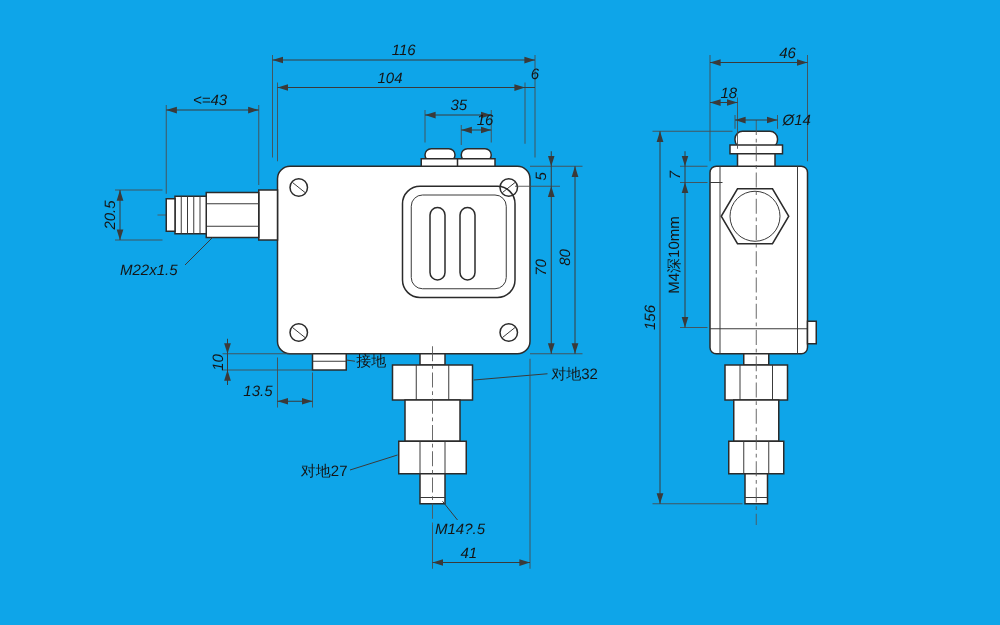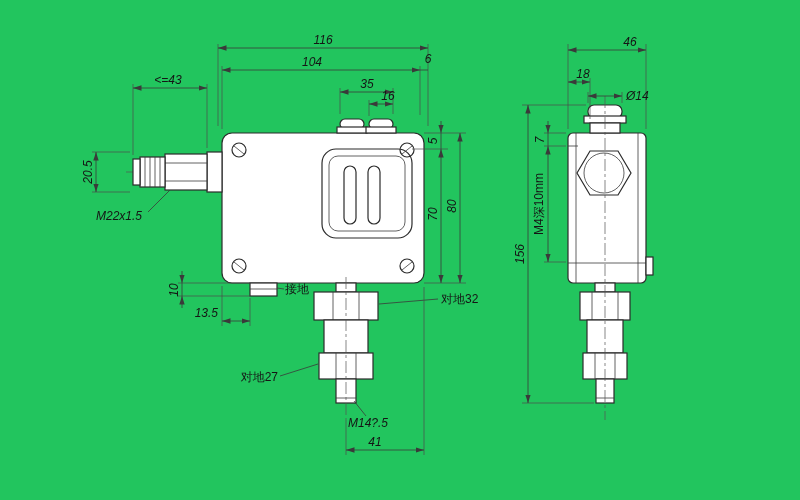--- a/index.html
+++ b/index.html
@@ -1,16 +1,16 @@
 <!DOCTYPE html>
 <html><head>
 <meta charset="utf-8">
 <style>
   html,body{margin:0;padding:0;background:#ffffff;}
-  #stage{position:relative;width:800px;height:500px;background:#22c55e;overflow:hidden;
+  #stage{position:relative;width:800px;height:500px;background:#0ea5e9;overflow:hidden;
          font-family:"Liberation Sans",sans-serif;}
   svg{position:absolute;left:0;top:0;}
   .outline{stroke:#2b2b2b;stroke-width:1.2;fill:none;}
   .outlinef{stroke:#2b2b2b;stroke-width:1.2;fill:#ffffff;}
   .thin{stroke:#3a3a3a;stroke-width:0.8;fill:none;}
   .ext{stroke:#4a4a4a;stroke-width:0.7;fill:none;}
   .dim{stroke:#3a3a3a;stroke-width:0.8;fill:none;marker-start:url(#arr);marker-end:url(#arr);}
   .dime{stroke:#3a3a3a;stroke-width:0.8;fill:none;marker-end:url(#arr);}
   .plain{stroke:#3a3a3a;stroke-width:0.8;fill:none;}
   .center{stroke:#555;stroke-width:0.7;fill:none;stroke-dasharray:12 3 3 3;}

